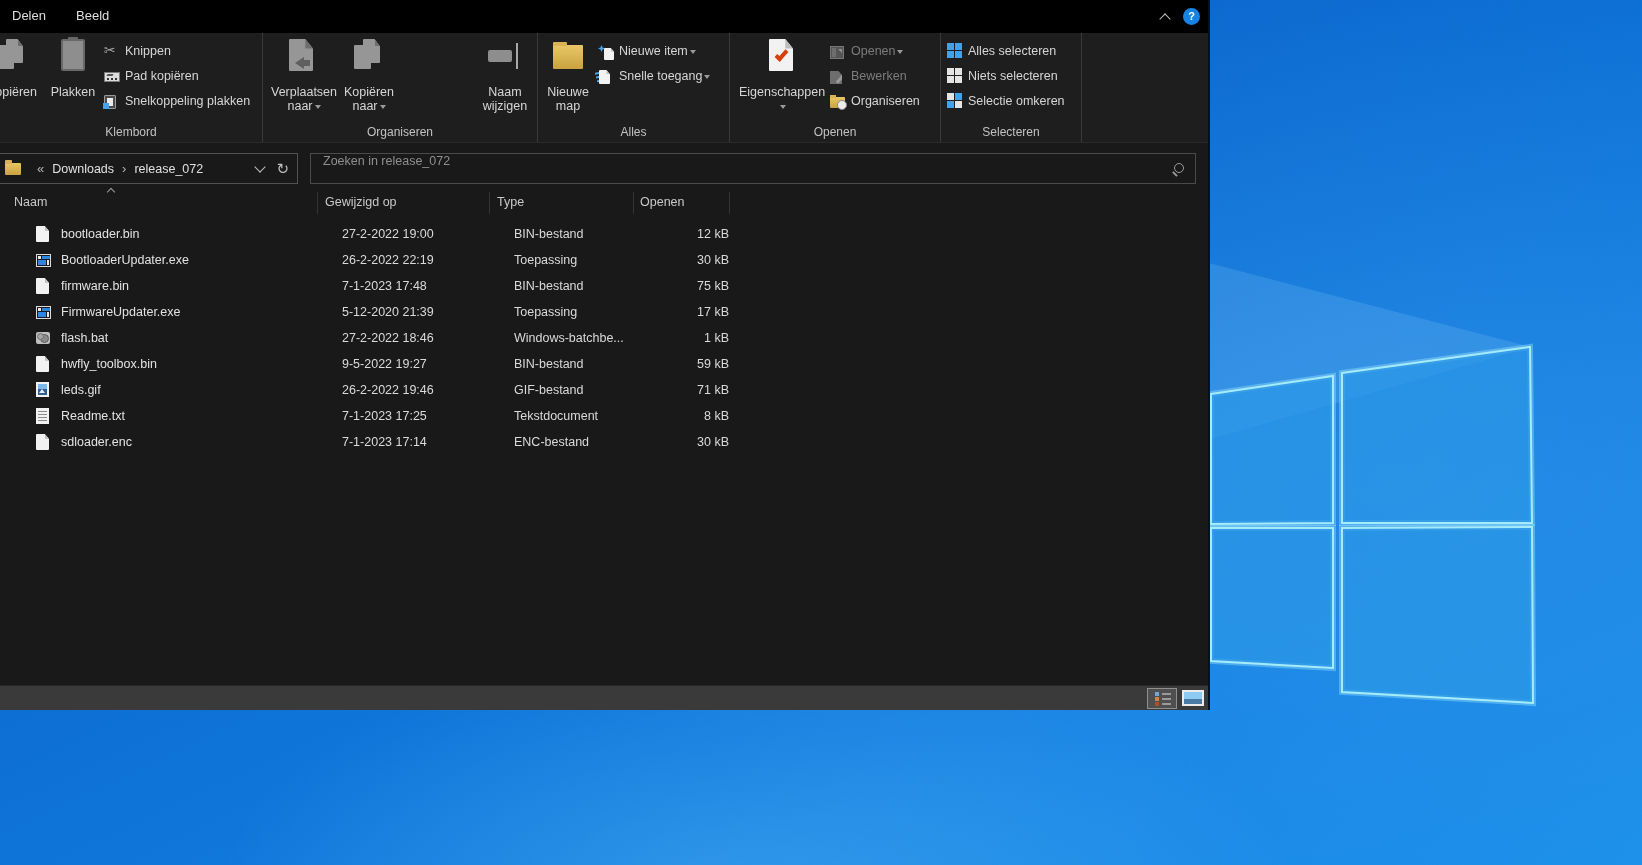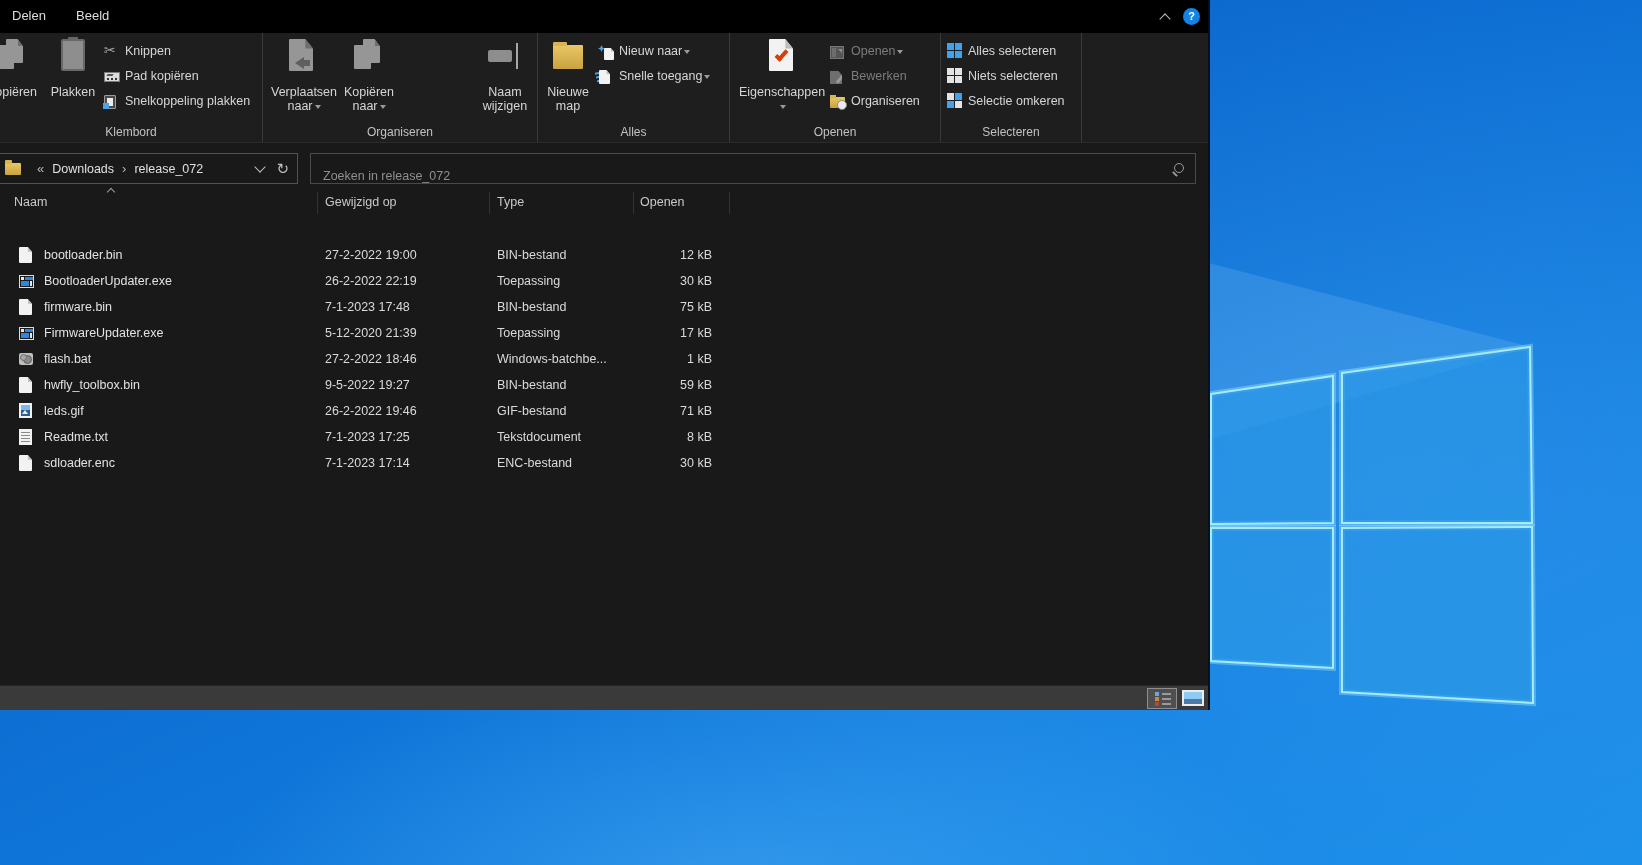--- a/index.html
+++ b/index.html
@@ -126,34 +126,34 @@
   .navrow { position:absolute; left:0; top:142px; width:100%; height:46px; background:#191919;
         border-top:1px solid #2a2a2a; }
   .addrbox { position:absolute; left:-10px; top:10px; width:308px; height:31px; background:#191919;
         border:1px solid #525252; display:flex; align-items:center; }
   .addrbox .folder { width:16px; height:12px; margin:0 8px 0 14px; }
   .crumb-sep { color:#b5b5b5; margin:0 8px; font-size:13px; }
   .crumb { color:#e0e0e0; }
   .addr-right { position:absolute; right:8px; top:0; height:29px; display:flex; align-items:center; gap:12px; }
   .refresh { color:#bdbdbd; font-size:15px; }
   .searchbox { position:absolute; left:310px; top:10px; width:886px; height:31px; background:#191919;
-        border:1px solid #4a4a4a; display:flex; align-items:flex-end; }
+        border:1px solid #4a4a4a; display:flex; align-items:flex-start; }
   .searchbox .ph { margin-left:12px; color:#8f8f8f; }
   .searchbox .magnifier { position:absolute; right:10px; top:8px; }
 
   
   .colhdr { position:absolute; left:0; top:188px; width:100%; height:30px; color:#c9c9c9; }
   .colhdr .hc { position:absolute; top:7px; }
   .colhdr .vline { position:absolute; top:4px; width:1px; height:22px; background:#333; }
   .sortchev { position:absolute; left:108px; top:1px; width:6px; height:6px;
         border-right:1.4px solid #9a9a9a; border-bottom:1.4px solid #9a9a9a; transform:rotate(-135deg); }
 
   
   .filelist { position:absolute; left:0; top:218px; width:100%; height:467px; }
-  .frow { position:absolute; left:0; width:740px; height:26px; line-height:26px;margin-top:21px; }
+  .frow { position:absolute; left:17px; width:740px; height:26px; line-height:26px; }
   .frow .fic { position:absolute; left:19px; top:5px; }
   .frow .fname { position:absolute; left:44px; color:#e2e2e2; }
   .frow .fdate { position:absolute; left:325px; color:#dadada; }
   .frow .ftype { position:absolute; left:497px; color:#dadada; }
   .frow .fsize { position:absolute; left:560px; width:152px; text-align:right; color:#dadada; }
 
   
   .fi-file { width:13px; height:16px; }
   .fi-exe { width:15px; height:13px; margin-top:2px; border:1px solid #dcdcdc; background-color:#1a1a1a;
       background-image:linear-gradient(#e8e8e8,#e8e8e8),linear-gradient(#2e86e0,#2e86e0),
@@ -295,21 +295,21 @@
           <span>Nieuwe</span><br>
           <span>map</span>
         </div>
       </div>
       <div class="smallrow" style="left:60px;top:8px">
         <span class="sicon newitem">
             <span class="pg p1">
               <span class="fold"></span>
             </span>
           </span>
-        <span class="stext"><span>Nieuw naar</span><span class="caret"></span></span>
+        <span class="stext"><span>Nieuwe item</span><span class="caret"></span></span>
       </div>
       <div class="smallrow" style="left:60px;top:33px">
         <span class="sicon qaccess">
             <span class="pg" style="position:absolute;right:0;top:0;width:11px;height:14px">
               <span class="fold"></span>
             </span>
           </span>
         <span class="stext"><span>Snelle toegang</span><span class="caret"></span></span>
       </div>
       <div class="rsec-label">Alles</div>

